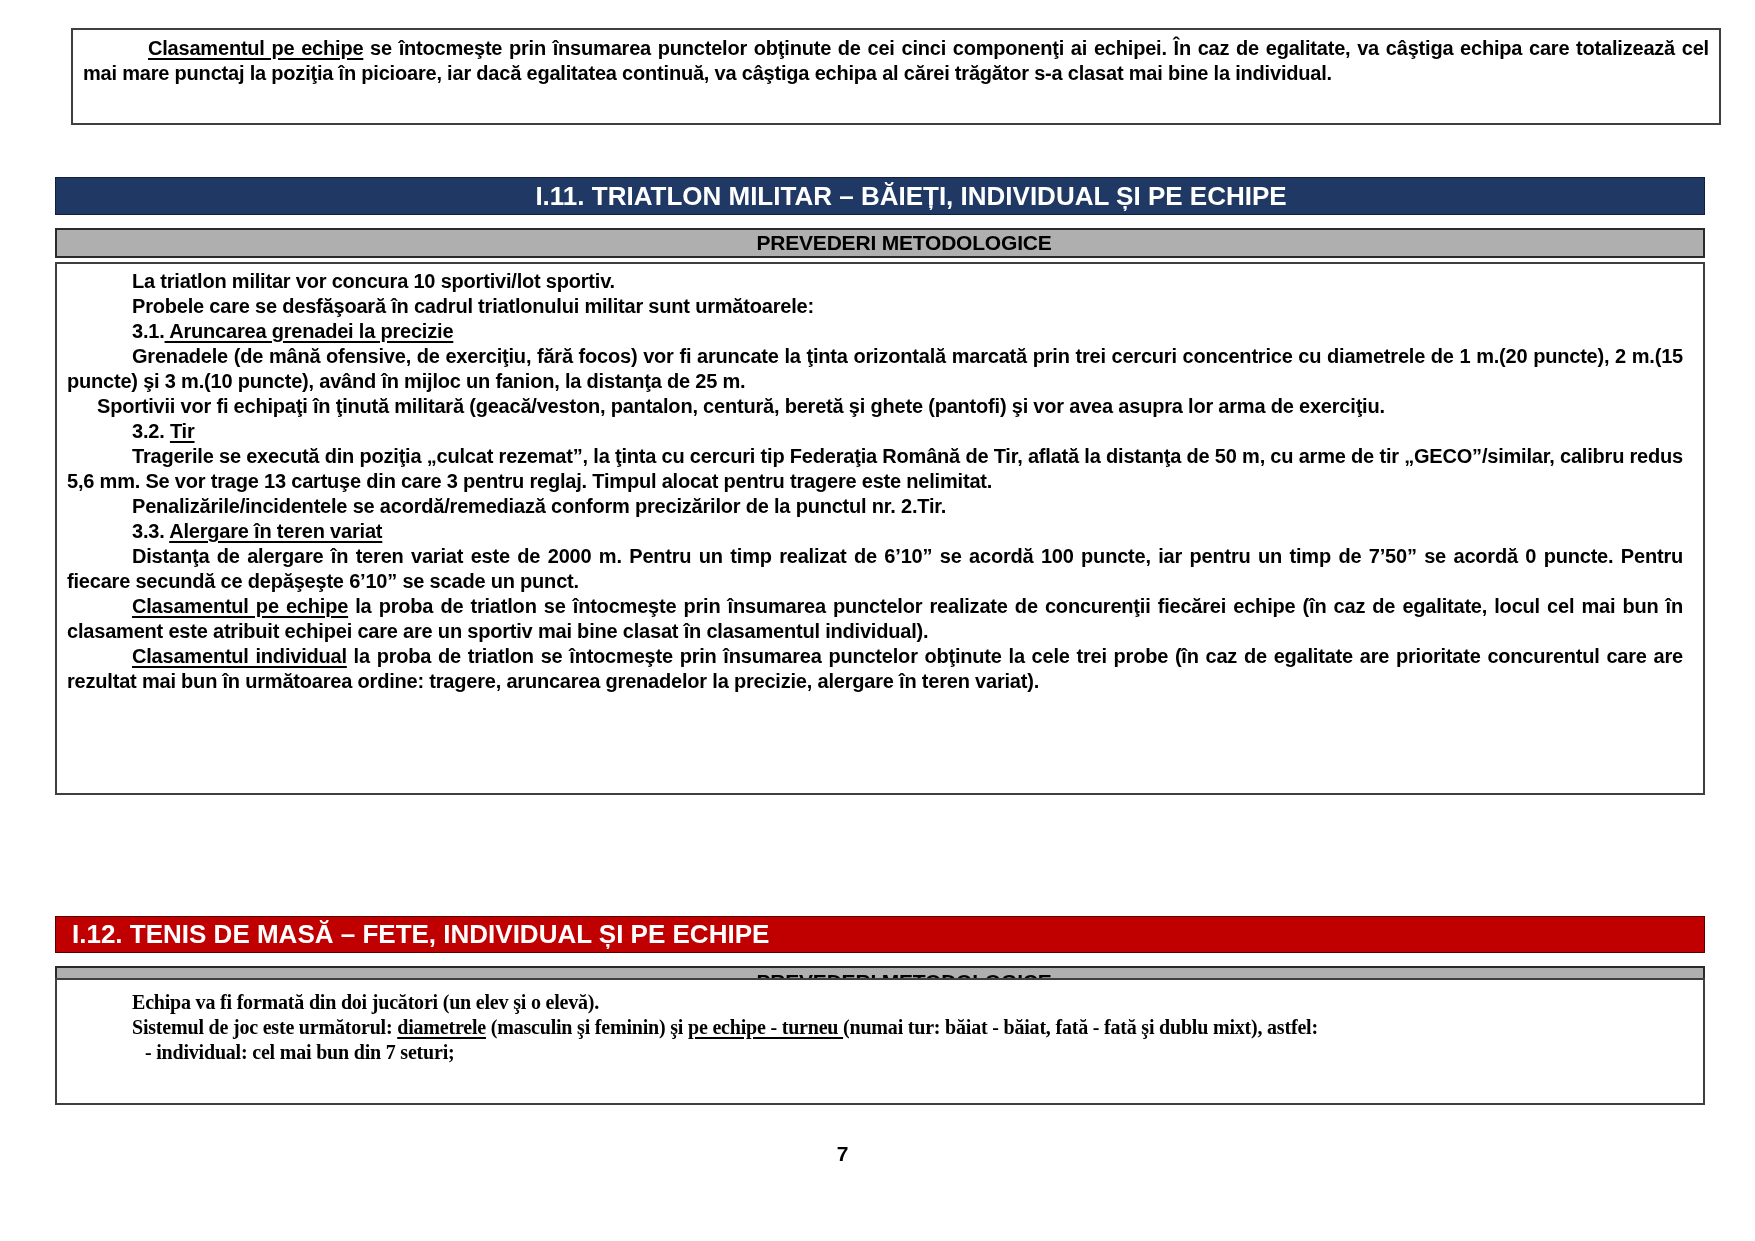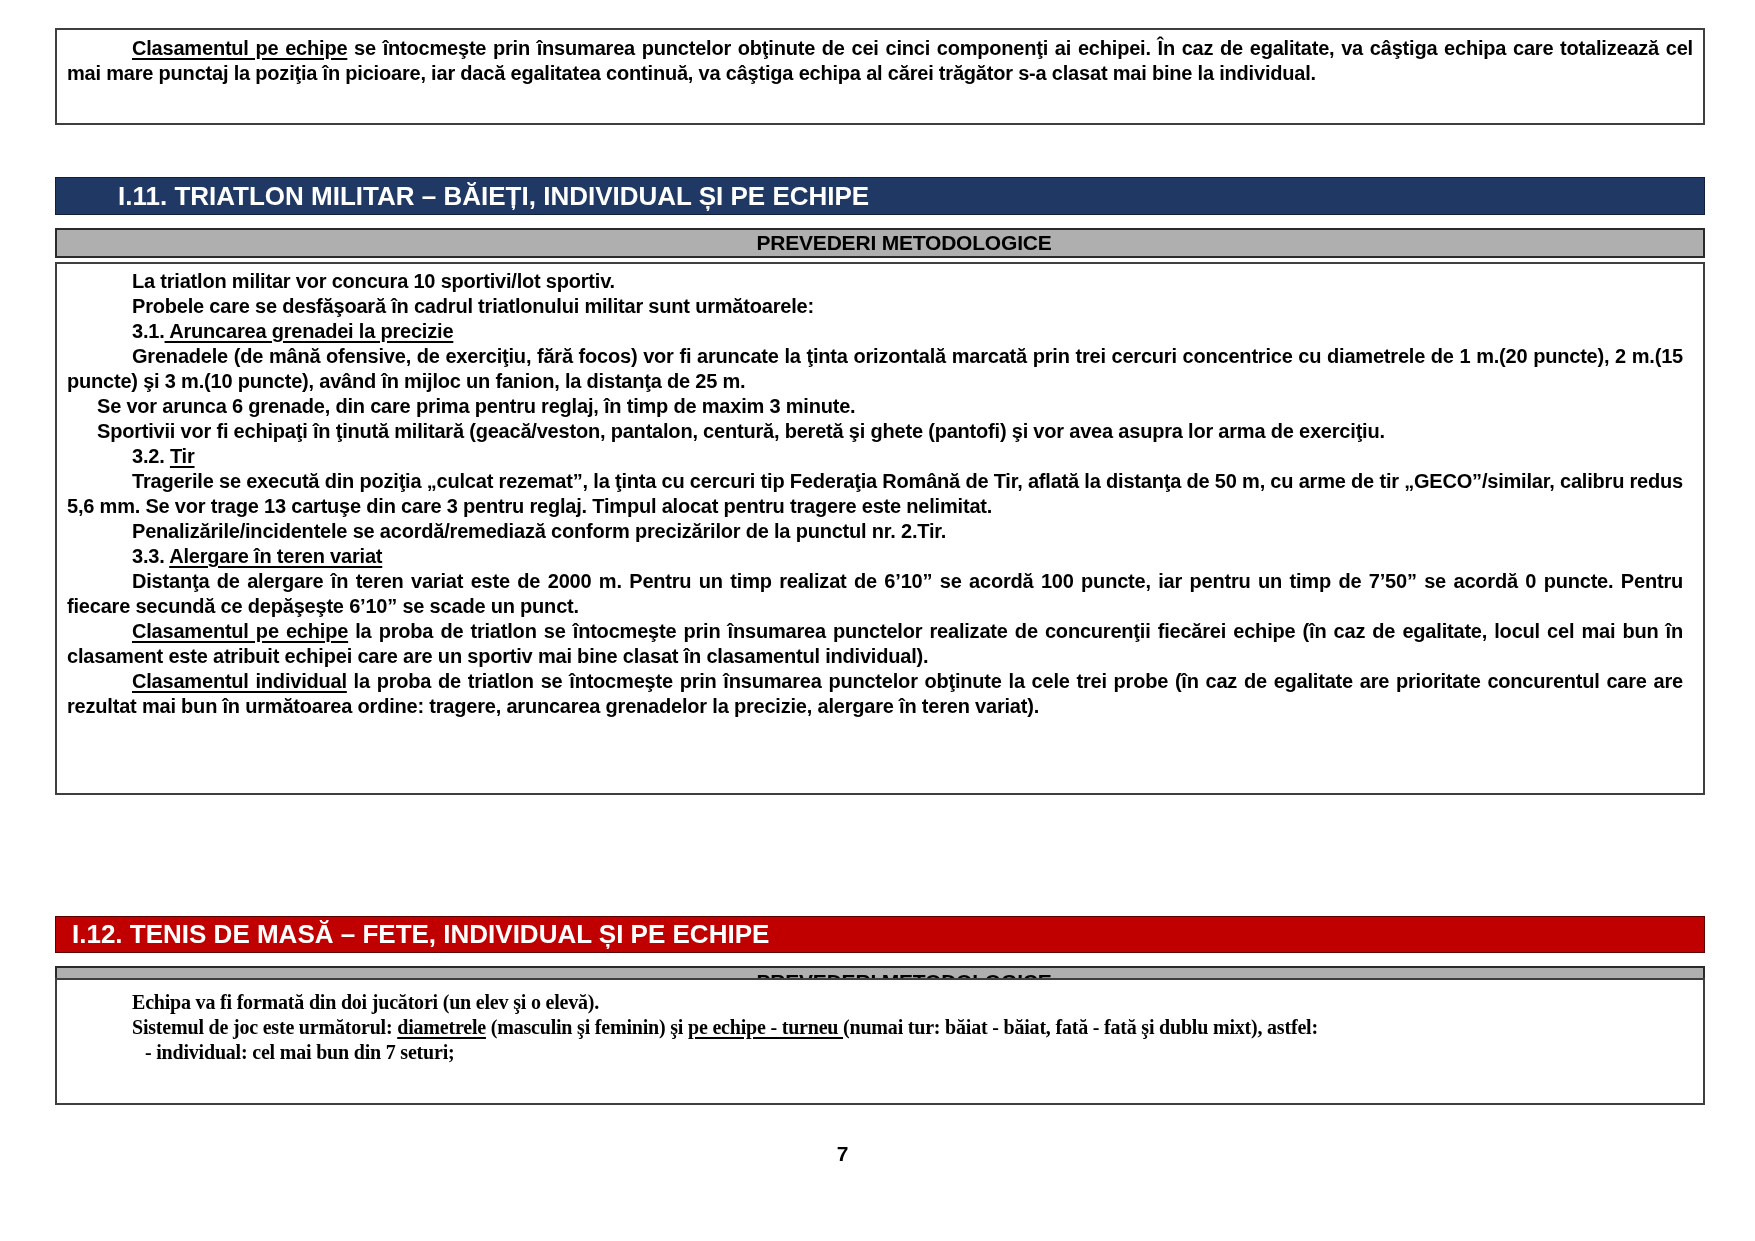--- a/index.html
+++ b/index.html
@@ -11,31 +11,31 @@
   .page { position:relative; width:1755px; height:1241px; overflow:hidden; }
 
   .block { position:absolute; left:55px; width:1650px; box-sizing:border-box; }
 
   .box {
     border:2px solid #3f3f3f;
     background:#fff;
     font-size:20px; line-height:25px;
     letter-spacing:-0.2px;
   }
-  #intro-box   { top:28px;  min-height:97px;  padding:6px 10px 6px 10px; }
+  #intro-box   { top:28px;  min-height:97px;  padding:6px 10px 6px 10px;margin-left:16px; }
   #triatlon-box{ top:262px; min-height:533px; padding:5px 20px 4px 10px; }
   #tenis-box   { top:978px;min-height:127px; padding:10px 10px 12px 10px;font-family:Liberation Serif, serif; }
 
   .bar {
     color:#fff; font-size:26px;
     border:1px solid #10203a;
     display:flex; align-items:center;
     padding-left:62px;
   }
-  #bar-triatlon { top:177px; height:38px; }
+  #bar-triatlon { top:177px; height:38px;justify-content:center; }
   #bar-tenis    { top:916px; height:37px; border-color:#5a0000;padding-left:16px; }
 
   .graybar {
     background:#afafaf;
     border:2px solid #2a2a2a;
     color:#000; font-size:21px;
     display:flex; align-items:center; justify-content:center;
     letter-spacing:-0.2px;
     padding-left:48px;
   }
@@ -68,21 +68,20 @@
 
   <div class="block graybar" id="graybar-1">
     <span>PREVEDERI METODOLOGICE</span>
   </div>
 
   <div class="block box" id="triatlon-box">
       <p class="para ind-tab"><span>La triatlon militar vor concura 10 sportivi/lot sportiv.</span></p>
       <p class="para ind-tab"><span>Probele care se desfăşoară în cadrul triatlonului militar sunt următoarele:</span></p>
       <p class="para ind-tab"><span>3.1.</span><span class="u"> Aruncarea grenadei la precizie</span></p>
       <p class="para ind-tab"><span>Grenadele (de mână ofensive, de exerciţiu, fără focos) vor fi aruncate la ţinta orizontală marcată prin trei cercuri concentrice cu diametrele de 1 m.(20 puncte), 2 m.(15 puncte) şi 3 m.(10 puncte), având în mijloc un fanion, la distanţa de 25 m.</span></p>
-      <p class="para ind-small"><span>Se vor arunca 6 grenade, din care prima pentru reglaj, în timp de maxim 3 minute.</span></p>
       <p class="para ind-small"><span>Sportivii vor fi echipaţi în ţinută militară (geacă/veston, pantalon, centură, beretă şi ghete (pantofi) şi vor avea asupra lor arma de exerciţiu.</span></p>
       <p class="para ind-tab"><span>3.2. </span><span class="u">Tir</span></p>
       <p class="para ind-tab"><span>Tragerile se execută din poziţia „culcat rezemat”, la ţinta cu cercuri tip Federaţia Română de Tir, aflată la distanţa de 50 m, cu arme de tir „GECO”/similar, calibru redus 5,6 mm. Se vor trage 13 cartuşe din care 3 pentru reglaj. Timpul alocat pentru tragere este nelimitat.</span></p>
       <p class="para ind-tab"><span>Penalizările/incidentele se acordă/remediază conform precizărilor de la punctul nr. 2.Tir.</span></p>
       <p class="para ind-tab"><span>3.3. </span><span class="u">Alergare în teren variat</span></p>
       <p class="para ind-tab"><span>Distanţa de alergare în teren variat este de 2000 m. Pentru un timp realizat de 6’10” se acordă 100 puncte, iar pentru un timp de 7’50” se acordă 0 puncte. Pentru fiecare secundă ce depăşeşte 6’10” se scade un punct.</span></p>
       <p class="para ind-tab"><span class="u">Clasamentul pe echipe</span><span> la proba de triatlon se întocmeşte prin însumarea punctelor realizate de concurenţii fiecărei echipe (în caz de egalitate, locul cel mai bun în clasament este atribuit echipei care are un sportiv mai bine clasat în clasamentul individual).</span></p>
       <p class="para ind-tab"><span class="u">Clasamentul individual</span><span> la proba de triatlon se întocmeşte prin însumarea punctelor obţinute la cele trei probe (în caz de egalitate are prioritate concurentul care are rezultat mai bun în următoarea ordine: tragere, aruncarea grenadelor la precizie, alergare în teren variat).</span></p>
     </div>
 

